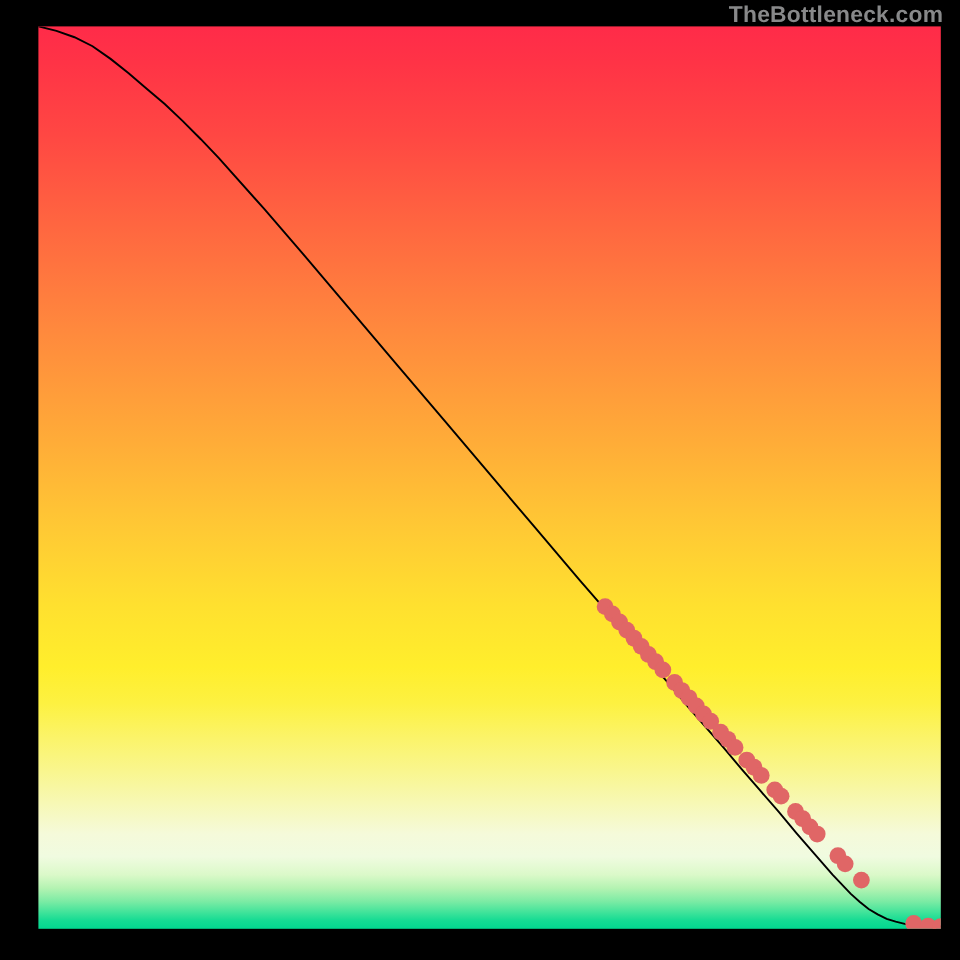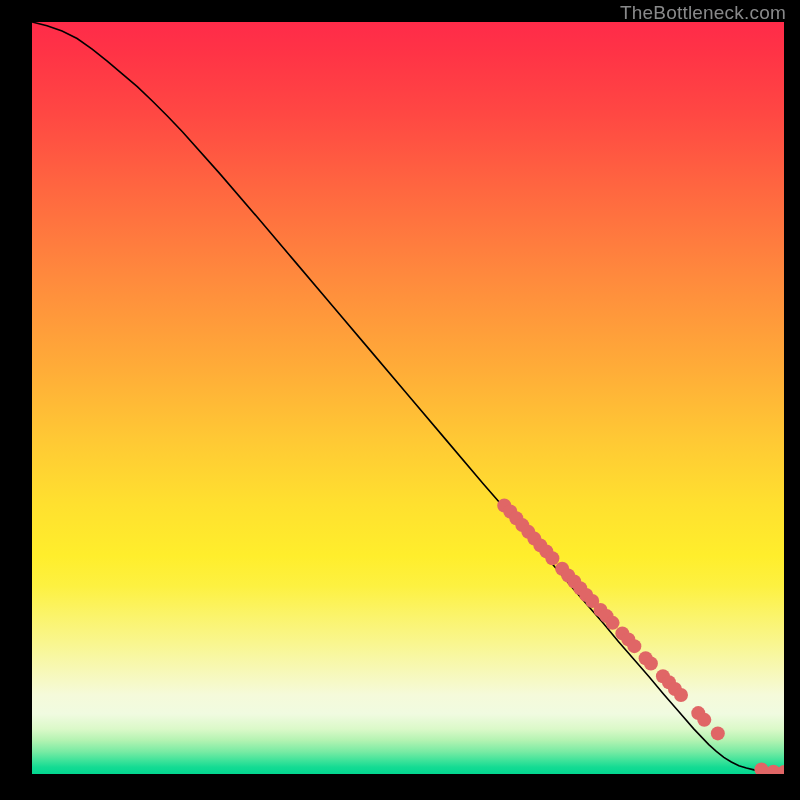--- a/index.html
+++ b/index.html
@@ -46,21 +46,21 @@
       #14db93 99.1%,
       #02d790 100%
     );
   }
   .attribution {
     position: absolute;
     top: 2px;
     right: 14px;
     font-family: Arial, Helvetica, sans-serif;
     font-size: 19px;
-    font-weight: 400;
+    font-weight: 700;
     color: #88898a;
     letter-spacing: 0.2px;
   }
   svg.overlay {
     position: absolute;
     left: 0;
     top: 0;
     width: 752px;
     height: 752px;
   }

